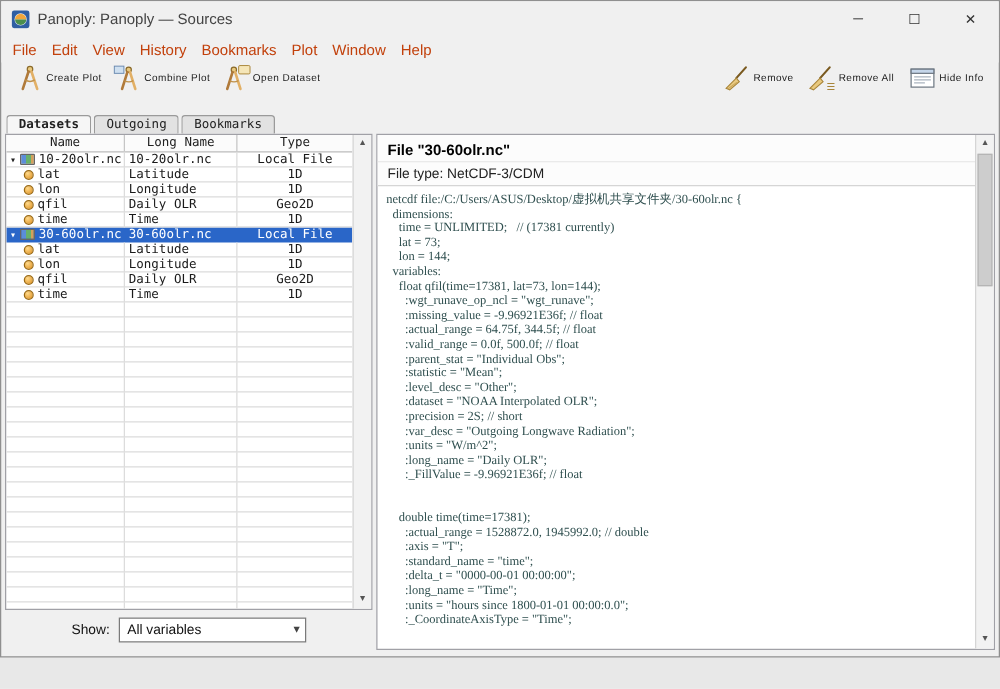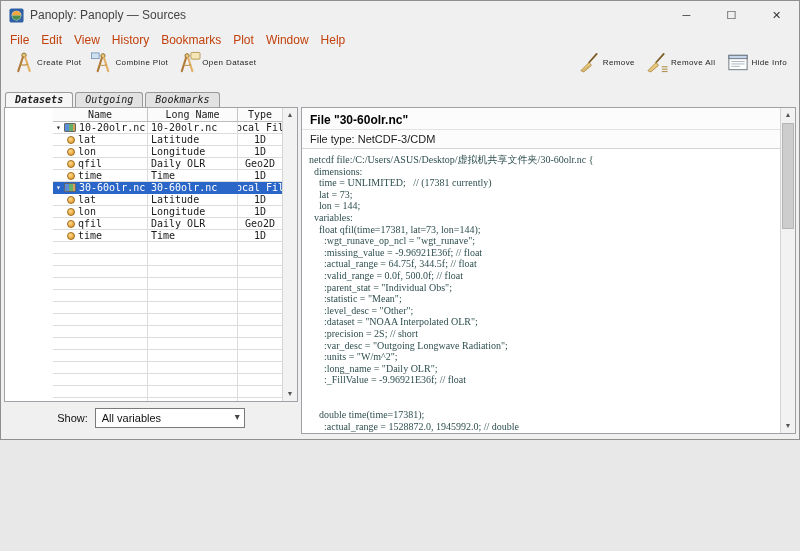--- a/index.html
+++ b/index.html
@@ -1,18 +1,18 @@
 <!DOCTYPE html>
 <html><head>
 <meta charset="utf-8">
 <style>
   * { margin:0; padding:0; box-sizing:border-box; }
   html,body { width:800px; height:551px; overflow:hidden; }
   body { font-family:"Liberation Sans",sans-serif; background:#e8e8e8; }
-  .window { width:800px; height:440px; border:1px solid #8f8f8f; background:#f0f0f0; display:flex; flex-direction:column; }
+  .window { width:800px; height:526px; border:1px solid #8f8f8f; background:#f0f0f0; display:flex; flex-direction:column; }
 
   
   .titlebar { height:28px; flex:0 0 28px; display:flex; align-items:center; background:#f0f0f0; }
   .app-icon { width:15px; height:15px; margin:0 6px 0 8px; }
   .title-text { font-size:12px; color:#444; }
   .win-controls { margin-left:auto; display:flex; height:100%; }
   .win-btn { width:45px; display:flex; align-items:center; justify-content:center; font-size:11px; color:#333; cursor:default; }
 
   
   .menubar { height:21px; flex:0 0 21px; display:flex; align-items:center; padding-left:3px; background:#f0f0f0; }
@@ -21,28 +21,28 @@
   
   .toolbar { height:40px; flex:0 0 40px; display:flex; align-items:flex-start; padding:1px 10px 0 8px; }
   .tool-group-left { display:flex; gap:4px; }
   .tool-group-right { margin-left:auto; display:flex; gap:6px; }
   .tool-btn { display:flex; align-items:center; min-width:52px; padding:0 2px; }
   .tool-icon svg { width:26px; height:23px; display:block; }
   .tool-label { font-size:8px; color:#222; letter-spacing:0.4px; margin-top:0; white-space:nowrap; }
 
   
   .tabbar { height:17px; flex:0 0 17px; display:flex; align-items:flex-end; padding-left:4px; }
-  .tab { font-family:"DejaVu Sans Mono",monospace; font-size:10px; line-height:12px; padding:1px 9px 1px; background:#e2e2e2; border:1px solid #9a9a9a; border-bottom:none; border-radius:3px 3px 0 0; margin-right:2px; color:#222;font-style:italic; }
+  .tab { font-family:"DejaVu Sans Mono",monospace; font-size:10px; line-height:12px; padding:1px 9px 1px; background:#e2e2e2; border:1px solid #9a9a9a; border-bottom:none; border-radius:3px 3px 0 0; margin-right:2px; color:#222; }
   .tab.active { background:#f6f6f6; font-weight:bold; }
 
   
   .main { flex:1; display:flex; gap:3px; padding:0 3px 5px 3px; min-height:0; }
   .left-panel { width:294px; flex:0 0 294px; display:flex; flex-direction:column; min-height:0; }
   .tree-wrap { flex:1; border:1px solid #a0a0a6; background:#fff; display:flex; min-height:0; overflow:hidden; }
-  .tree-table { flex:1; display:flex; flex-direction:column; min-width:0; overflow:hidden;padding-left:48px; }
+  .tree-table { flex:1; display:flex; flex-direction:column; min-width:0; overflow:hidden; }
   .tree-header { display:flex; height:14px; flex:0 0 14px; background:#fbfbfb; border-bottom:1px solid #bdbdbd; }
   .th { font-family:"DejaVu Sans Mono",monospace; font-size:10px; line-height:13px; text-align:center; color:#222; border-right:1px solid #c5c5c5; }
   .th:last-child { border-right:none; }
   .col-name { width:95px; flex:0 0 95px; }
   .col-long { width:90px; flex:0 0 90px; }
   .col-type { flex:1; min-width:0; }
   .tree-body { flex:1; overflow:hidden; }
   .trow { display:flex; height:12px; }
   .trow .cell { font-family:"DejaVu Sans Mono",monospace; font-size:10px; line-height:11px; color:#1a1a1a; border-right:1px solid #dcdcdc; border-bottom:1px solid #dcdcdc; overflow:hidden; white-space:nowrap; display:flex; align-items:center; }
   .trow .cell.col-long { padding-left:3px; }

